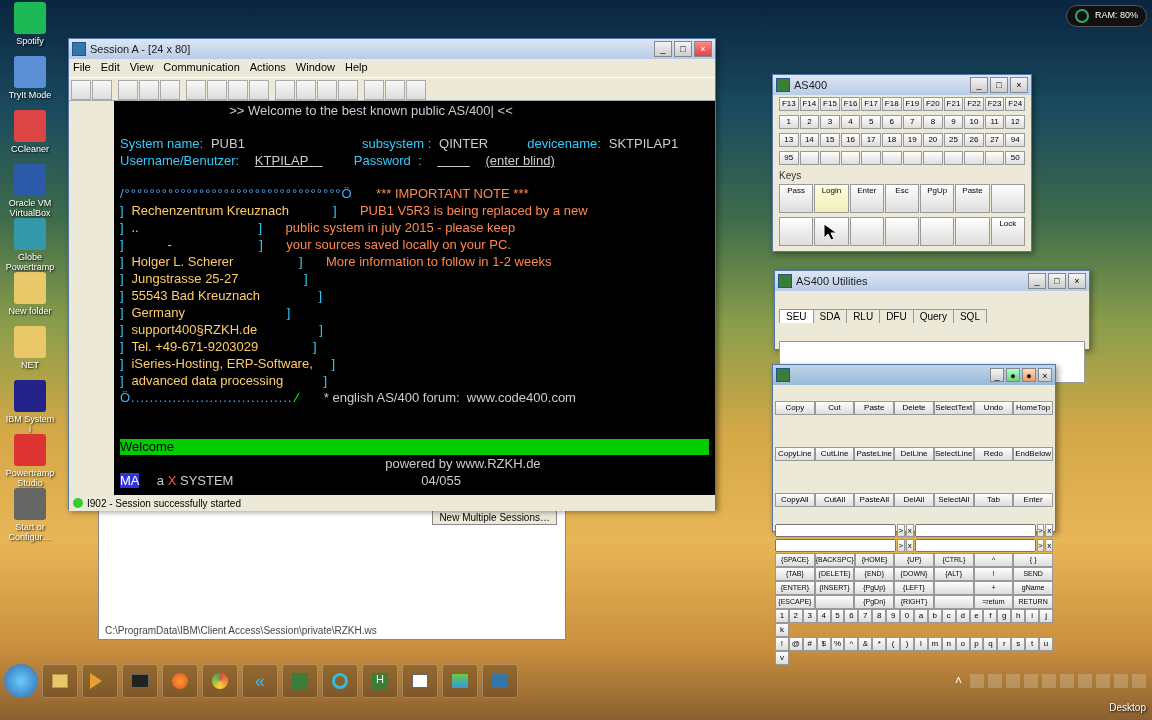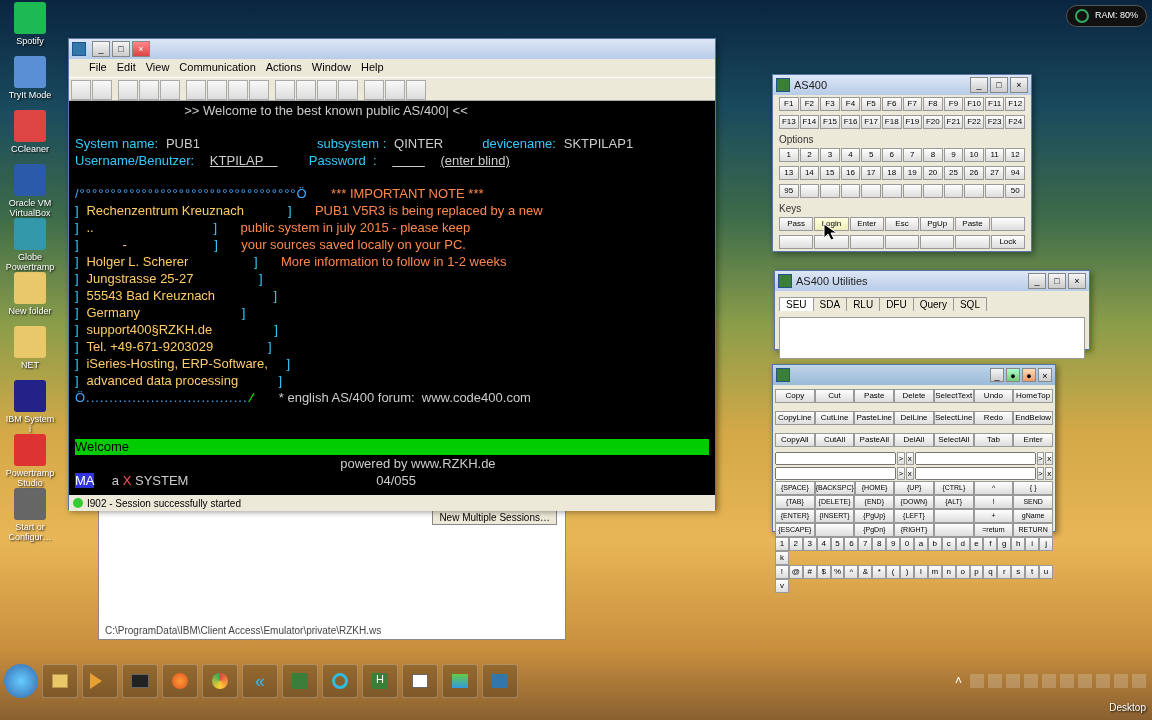--- a/index.html
+++ b/index.html
@@ -23,60 +23,60 @@
 
 .win { position: absolute; background: #ece9d8; border: 1px solid #5577aa; box-shadow: 2px 2px 6px rgba(0,0,0,0.4); }
 .titlebar { background: linear-gradient(to bottom, #dde6f5, #b8cce8); height: 20px; display: flex; align-items: center; padding: 0 3px; font-size: 11px; }
 .titlebar .ticon { width: 14px; height: 14px; background: #3377aa; margin-right: 4px; border: 1px solid #225588; }
 .titlebar .ttitle { flex: 1; color: #222; }
 .titlebar .tbtn { width: 18px; height: 16px; background: linear-gradient(#f5f5f5,#ccc); border: 1px solid #888; margin-left: 2px; font-size: 9px; text-align: center; line-height: 14px; cursor: pointer; }
 .titlebar .tbtn.close { background: linear-gradient(#f88,#d44); color: #fff; }
 
 
 #sessionA { left: 68px; top: 38px; width: 648px; height: 472px; }
-#sessionA .menubar { height: 18px; background: #ece9d8; font-size: 11px; padding: 2px 20px; }
+#sessionA .menubar { height: 18px; background: #ece9d8; font-size: 11px; padding: 2px 4px; }
 #sessionA .menubar span { margin-right: 10px; cursor: pointer; }
 #sessionA .toolbar { height: 24px; background: #ece9d8; border-top: 1px solid #fff; border-bottom: 1px solid #aaa; padding: 2px; display: flex; gap: 1px; }
 #sessionA .toolbar .tbicon { width: 20px; height: 20px; border: 1px solid #aaa; background: linear-gradient(#f8f8f8,#ddd); cursor: pointer; }
 #sessionA .toolbar .sep { width: 4px; }
-.term { background: #000; height: 394px; padding: 2px 6px; font-family: "Courier New", monospace; font-size: 13px; line-height: 16px; color: #0f0; white-space: pre; overflow: hidden; }
+.term { background: #000; height: 394px; padding: 2px 6px; font-family: "Courier New", monospace; font-size: 13px; line-height: 16px; color: #0f0; white-space: pre; overflow: hidden; margin-left: 45px; }
 .term .cyan { color: #3cf; }
 .term .white { color: #ccc; }
 .term .yellow { color: #ffcc66; }
 .term .red { color: #ff884c; }
 .term .ul { text-decoration: underline; }
 .term .dashed { color: #4af; letter-spacing: 1px; }
 .term .inv-green { background: #0c0; color: #000; display: inline-block; width: 100%; }
 .term .status-row { color: #ccc; }
 .term .status-row .blue { background: #33d; color: #fff; }
 #sessionA .statusbar { height: 16px; background: #ece9d8; font-size: 10px; padding: 1px 4px; display: flex; align-items: center; }
 #sessionA .statusbar .led { width: 10px; height: 10px; background: #3c3; border-radius: 50%; margin-right: 4px; }
 
 
 #as400 { left: 772px; top: 74px; width: 260px; height: 178px; }
 .panel-sec { font-size: 10px; padding: 3px 6px 1px; color: #333; }
 .keygrid { display: grid; grid-template-columns: repeat(12, 1fr); gap: 1px; padding: 2px 6px; }
 .key { background: linear-gradient(#fefefe,#ddd); border: 1px solid #999; height: 14px; font-size: 8px; text-align: center; line-height: 12px; cursor: pointer; }
 .keygrid.opt { grid-template-columns: repeat(12, 1fr); }
 .keyrow { display: flex; gap: 1px; padding: 2px 6px; }
-.keyrow .key { flex: 1; height: 14px; }
+.keyrow .key { flex: 1; height: 29px; }
 .keyrow .key.hl { background: linear-gradient(#ffd,#eeb); }
 
 
 #as400util { left: 774px; top: 270px; width: 316px; height: 80px; }
-#as400util .tabs { display: flex; padding: 6px 4px; }
+#as400util .tabs { display: flex; padding: 18px 4px; }
 #as400util .tab { border: 1px solid #999; border-bottom: none; padding: 1px 6px; font-size: 10px; background: #ece9d8; margin-right: -1px; cursor: pointer; }
 #as400util .tab.active { background: #fff; }
 #as400util .body { border: 1px solid #999; height: 42px; margin: 0 4px 4px; background: #fff; }
 
 
 #kbd { left: 772px; top: 364px; width: 284px; height: 168px; }
 #kbd .titlebar { background: linear-gradient(#bfd4e8,#9abad8); }
 #kbd .titlebar .tbtn { width: 14px; height: 14px; }
-.kbgrid { display: grid; grid-template-columns: repeat(7, 1fr); gap: 0; padding: 4px 2px; }
+.kbgrid { display: grid; grid-template-columns: repeat(7, 1fr); gap: 0; padding: 16px 2px; }
 .kbgrid .key { height: 14px; font-size: 8px; }
 .kg2 { grid-template-columns: repeat(7, 1fr); }
 .kbinp { display: flex; gap: 1px; padding: 1px 2px; }
 .kbinp input { flex: 1; height: 13px; font-size: 9px; }
 .kbinp .key { width: 14px; height: 13px; }
 .krow-macros { display: grid; grid-template-columns: repeat(7, 1fr); gap: 0; padding: 0 2px; }
 .krow-macros .key { height: 14px; font-size: 7px; }
 .char-row { display: grid; grid-template-columns: repeat(20, 1fr); gap: 0; padding: 0 2px; }
 .char-row .key { height: 14px; font-size: 8px; }
 
@@ -144,26 +144,27 @@
       <div class="lbl">Powertramp Studio</div>
     </div>
     <div class="dicon">
       <div class="ic" style="background:#666"></div>
       <div class="lbl">Start or Configur…</div>
     </div>
   </div>
 
 <div id="bgdialog">
   <div class="btn">New Multiple Sessions…</div>
-  <div class="path">C:\ProgramData\IBM\Client Access\Emulator\private\RZKH.ws</div>
+  <div class="path">C:\ProgramData\IBM\Client Access\Session\private\RZKH.ws</div>
 </div>
 
 <div class="win" id="sessionA">
   <div class="titlebar">
     <div class="ticon"></div>
+    <div class="ttitle">Session A - [24 x 80]</div>
     <div class="tbtn">_</div>
     <div class="tbtn">□</div>
     <div class="tbtn close">×</div>
   </div>
   <div class="menubar" id="menuA"><span>File</span><span>Edit</span><span>View</span><span>Communication</span><span>Actions</span><span>Window</span><span>Help</span></div>
   <div class="toolbar" id="tbA">
       <div class="tbicon"></div>
       <div class="tbicon"></div>
       <div class="sep"></div>
       <div class="tbicon"></div>
@@ -214,49 +215,34 @@
 </div>
 
 <div class="win" id="as400">
   <div class="titlebar">
     <div class="ticon" style="background:#3a7e3a"></div>
     <div class="ttitle">AS400</div>
     <div class="tbtn">_</div>
     <div class="tbtn">□</div>
     <div class="tbtn">×</div>
   </div>
-  <div class="keygrid" id="fk1">
-      <div class="key">F1</div>
-      <div class="key">F2</div>
-      <div class="key">F3</div>
-      <div class="key">F4</div>
-      <div class="key">F5</div>
-      <div class="key">F6</div>
-      <div class="key">F7</div>
-      <div class="key">F8</div>
-      <div class="key">F9</div>
-      <div class="key">F10</div>
-      <div class="key">F11</div>
-      <div class="key">F12</div>
-    </div>
   <div class="keygrid" id="fk2">
       <div class="key">F13</div>
       <div class="key">F14</div>
       <div class="key">F15</div>
       <div class="key">F16</div>
       <div class="key">F17</div>
       <div class="key">F18</div>
       <div class="key">F19</div>
       <div class="key">F20</div>
       <div class="key">F21</div>
       <div class="key">F22</div>
       <div class="key">F23</div>
       <div class="key">F24</div>
     </div>
-  <div class="panel-sec">Options</div>
   <div class="keygrid opt" id="op1">
       <div class="key">1</div>
       <div class="key">2</div>
       <div class="key">3</div>
       <div class="key">4</div>
       <div class="key">5</div>
       <div class="key">6</div>
       <div class="key">7</div>
       <div class="key">8</div>
       <div class="key">9</div>

